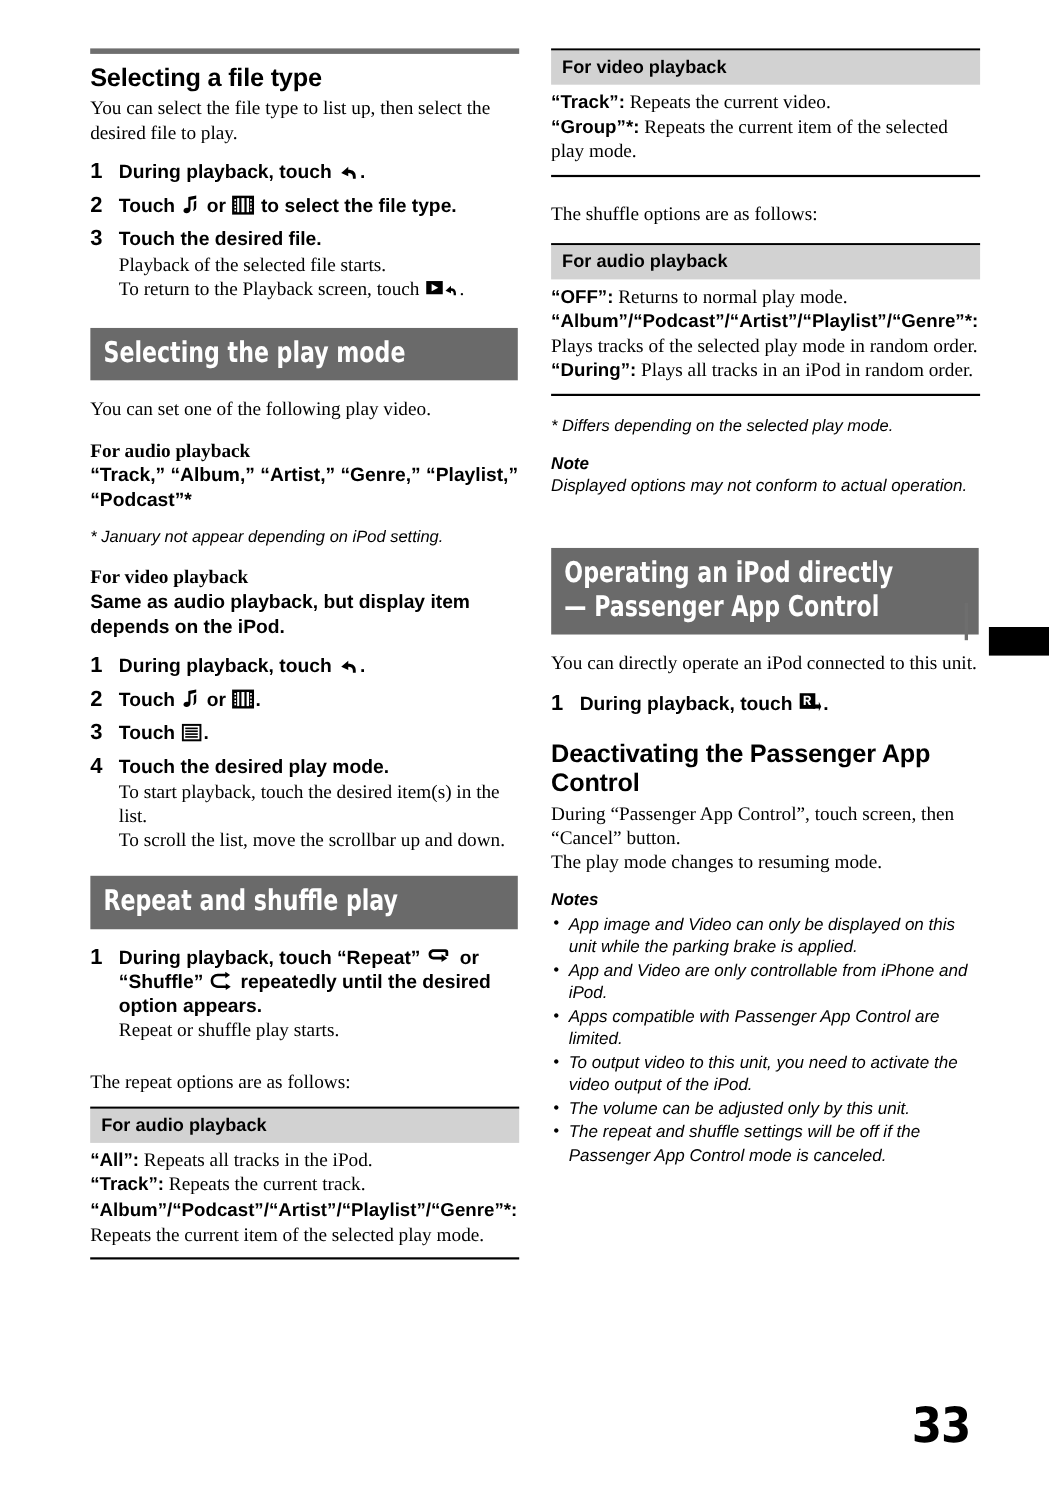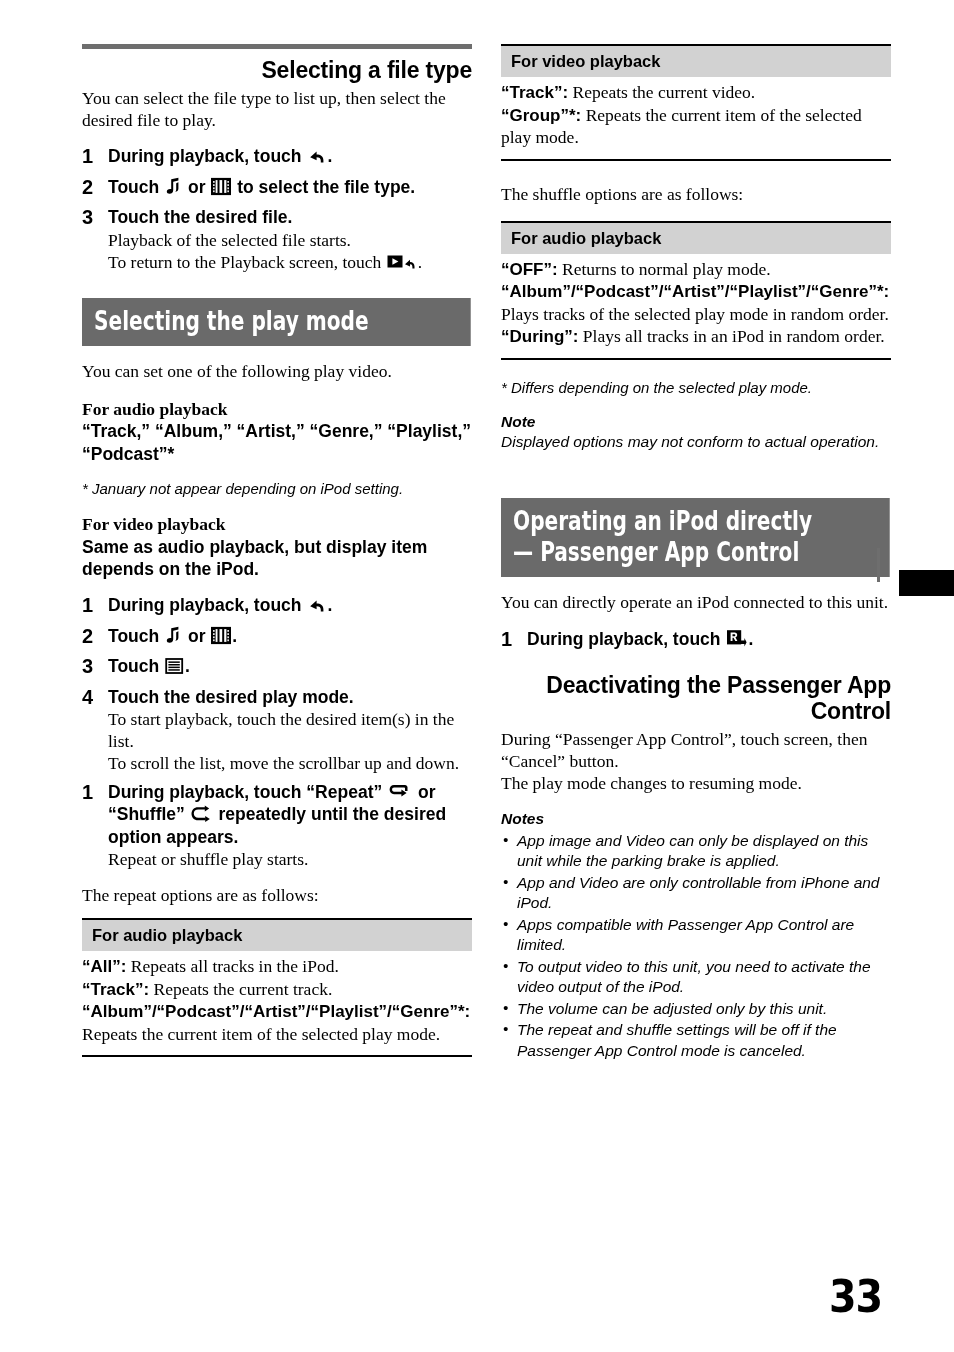--- a/index.html
+++ b/index.html
@@ -44,21 +44,20 @@
   }
 
   
   h1.section-title {
     font-family: "Liberation Sans", sans-serif;
     font-weight: bold;
     font-size: 23px;
     line-height: 1.12;
     margin: 0 0 3px 0;
     letter-spacing: -0.2px;
-    text-align: right;
   }
   .band {
     background: #6a6a6a;
     color: #ffffff;
     font-family: "DejaVu Sans Condensed", "Liberation Sans", sans-serif;
     font-weight: bold;
     font-size: 26px;
     line-height: 1.18;
     padding: 8px 14px 10px 14px;
     transform: scaleX(0.86);
@@ -81,21 +80,21 @@
     line-height: 1.1;
   }
 
   
   p.body {
     font-family: "Liberation Serif", serif;
     font-size: 17.5px;
     line-height: 1.27;
     margin: 0 0 0 0;
   }
-  p.body.gap { margin-top: 14px; }
+  p.body.gap { margin-top: 24px; }
 
   .sub-serif {
     font-family: "Liberation Serif", serif;
     font-weight: bold;
     font-size: 17.5px;
     line-height: 1.25;
     margin-top: 16px;
   }
   .sub-sans {
     font-family: "Liberation Sans", sans-serif;
@@ -372,20 +371,23 @@
       <div class="step">
         <div class="step-num">4</div>
         <div class="step-body">
           <div class="step-head">Touch the desired play mode.</div>
           <div class="step-detail">To start playback, touch the desired item(s) in the list.</div>
           <div class="step-detail">To scroll the list, move the scrollbar up and down.</div>
         </div>
       </div>
     </div>
 
+    <div class="band-wrap">
+      <div class="band">Repeat and shuffle play</div>
+    </div>
 
     <div class="steps" style="margin-top:4px">
       <div class="step">
         <div class="step-num">1</div>
         <div class="step-body">
           <div class="step-head">
             <span>During playback, touch “Repeat”</span>
             <svg class="ic" width="24" height="18" viewBox="0 0 24 18">
               <path d="M19.5 8.0 L19.5 4.2 C19.5 2.9 18.4 1.9 17.0 1.9 L6.0 1.9 C3.4 1.9 1.6 3.9 1.6 6.6 C1.6 9.3 3.4 11.3 6.0 11.3 L13.4 11.3 L13.4 13.6 L18.6 10.1 L13.4 6.6 L13.4 8.8 L6.1 8.8 C4.8 8.8 4.1 7.9 4.1 6.6 C4.1 5.3 4.8 4.4 6.1 4.4 L16.2 4.4 C16.8 4.4 17.0 4.7 17.0 5.2 L17.0 8.0 Z" fill="#000"></path>
             </svg>

